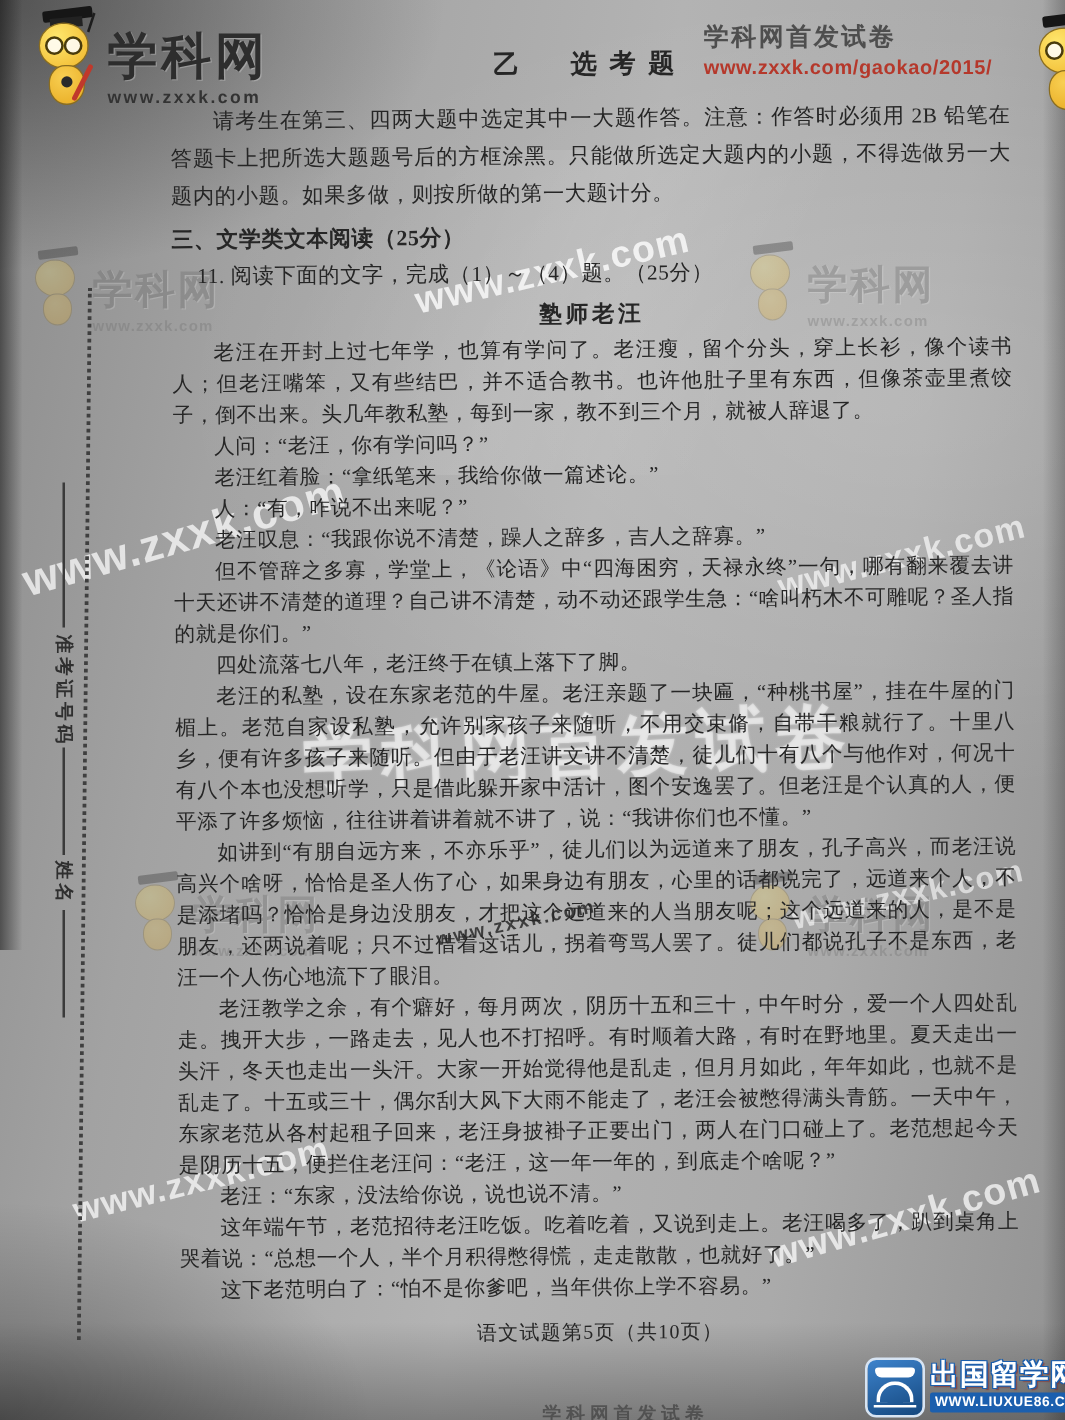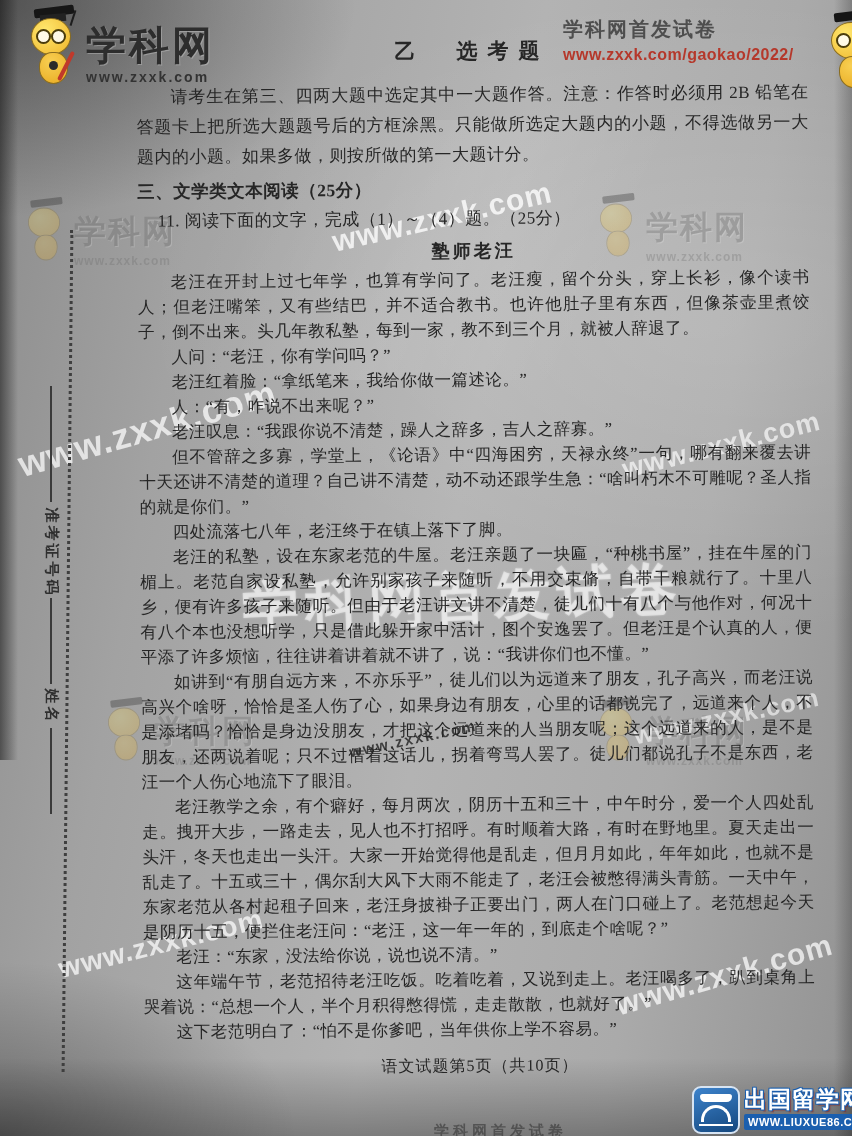--- a/index.html
+++ b/index.html
@@ -123,21 +123,21 @@
       <div class="m-pencil"></div>
     </div>
     <div class="logo-txt">
       <div class="logo-name">学科网</div>
       <div class="logo-url">www.zxxk.com</div>
     </div>
   </div>
 
   <div class="hdr-right">
     <div class="l1">学科网首发试卷</div>
-    <div class="l2">www.zxxk.com/gaokao/2022/</div>
+    <div class="l2">www.zxxk.com/gaokao/2015/</div>
   </div>
 
   <div class="mascot-partial">
     <div class="mascot">
       <div class="m-captop"></div>
       <div class="m-head">
         <div class="m-eye l"></div>
       </div>
       <div class="m-body"></div>
 

